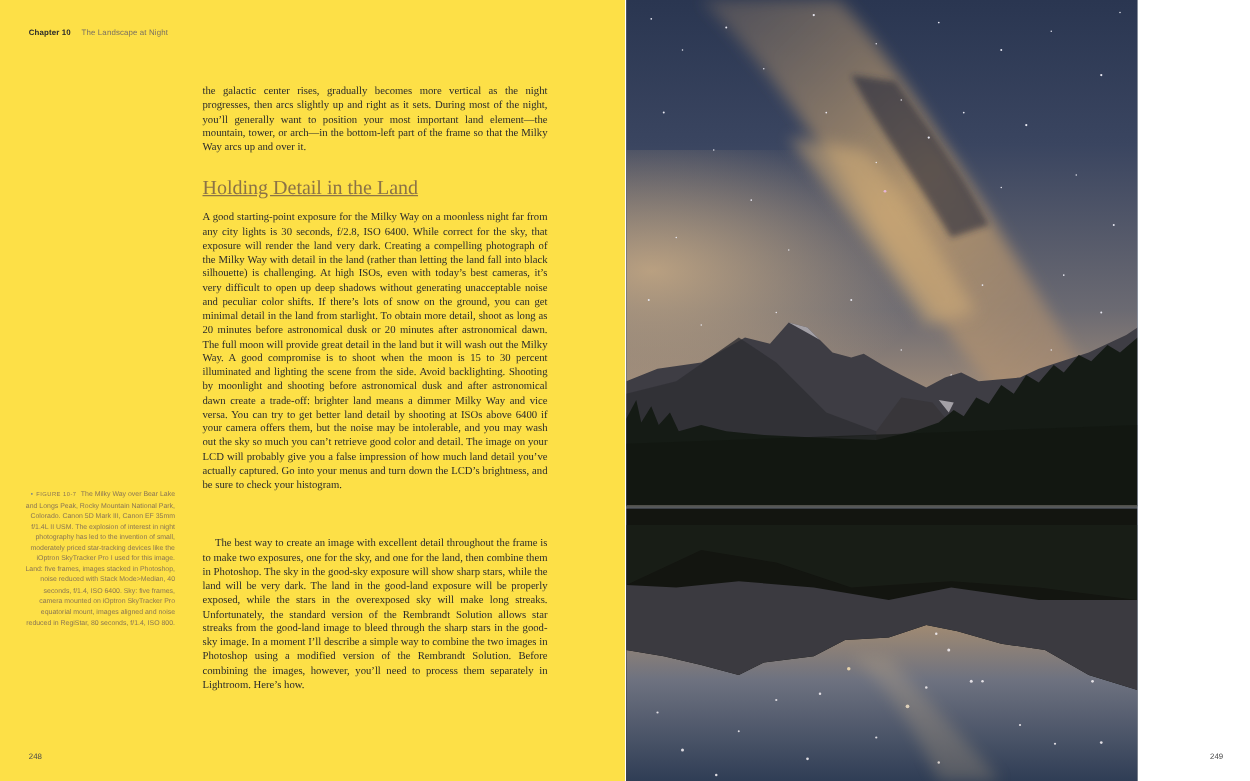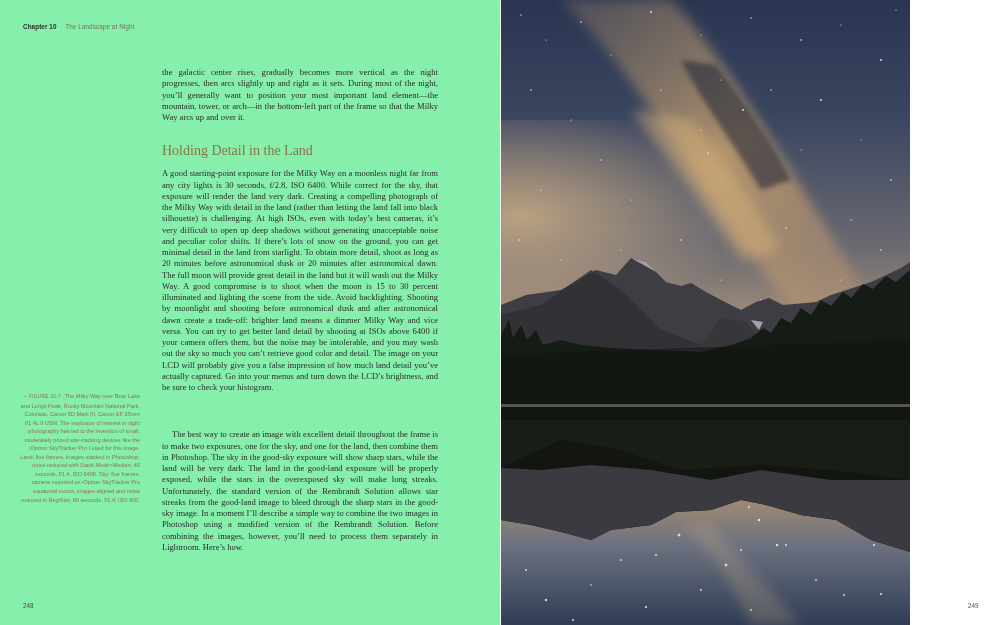--- a/index.html
+++ b/index.html
@@ -1,41 +1,42 @@
 <!DOCTYPE html>
 <html><head>
   <meta charset="utf-8">
   <style>
     html, body { margin: 0; padding: 0; }
     body {
       width: 1000px; height: 625px; overflow: hidden; position: relative;
       background: #ffffff;
       font-family: "DejaVu Serif", serif;
     }
-    .page-left { position: absolute; left: 0; top: 0; width: 500px; height: 625px; background: #86efac; }
+    .page-left { position: absolute; left: 0; top: 0; width: 500px; height: 625px; background: #fde047; }
     .page-right { position: absolute; left: 500px; top: 0; width: 500px; height: 625px; background: #fff; }
 
     .running-head {
       position: absolute; left: 23px; top: 23px;
       font-family: "Liberation Sans", sans-serif; font-size: 6.3px; letter-spacing: 0.1px;
       white-space: nowrap;
     }
     .running-head .chap { color: #2a2a2a; font-weight: bold; margin-right: 7px; }
     .running-head .title { color: #7a7060; }
 
     .body-text {
       position: absolute; left: 162px; top: 67px; width: 276px;
       font-family: "Liberation Serif", serif; font-size: 8.55px; line-height: 11.25px;
       color: #2b2b2b; text-align: justify;
     }
     .body-text p { margin: 0; }
     .body-text p.indent { text-indent: 10px; margin-top: 36px; }
     .body-text h2 {
-      margin: 20.5px 0 10.5px 0; font-weight: normal; font-size: 14px; line-height: 14px;
+      margin: 20.5px 0 10.5px 0; font-weight: normal; font-size: 16px; line-height: 14px;
       color: #8c7346;
+      text-decoration: underline;
     }
     .intro { margin-bottom: 0; }
 
     .caption {
       position: absolute; left: 18px; top: 392px; width: 122px;
       font-family: "Liberation Sans", sans-serif; font-size: 5.55px; line-height: 8.55px;
       color: #8a7553; text-align: right;
     }
     .caption .label { font-size: 4.6px; letter-spacing: 0.4px; text-transform: uppercase; margin-right: 2px; }
     .caption .bullet { color: #6a7d95; font-size: 5px; margin-right: 1px; }

